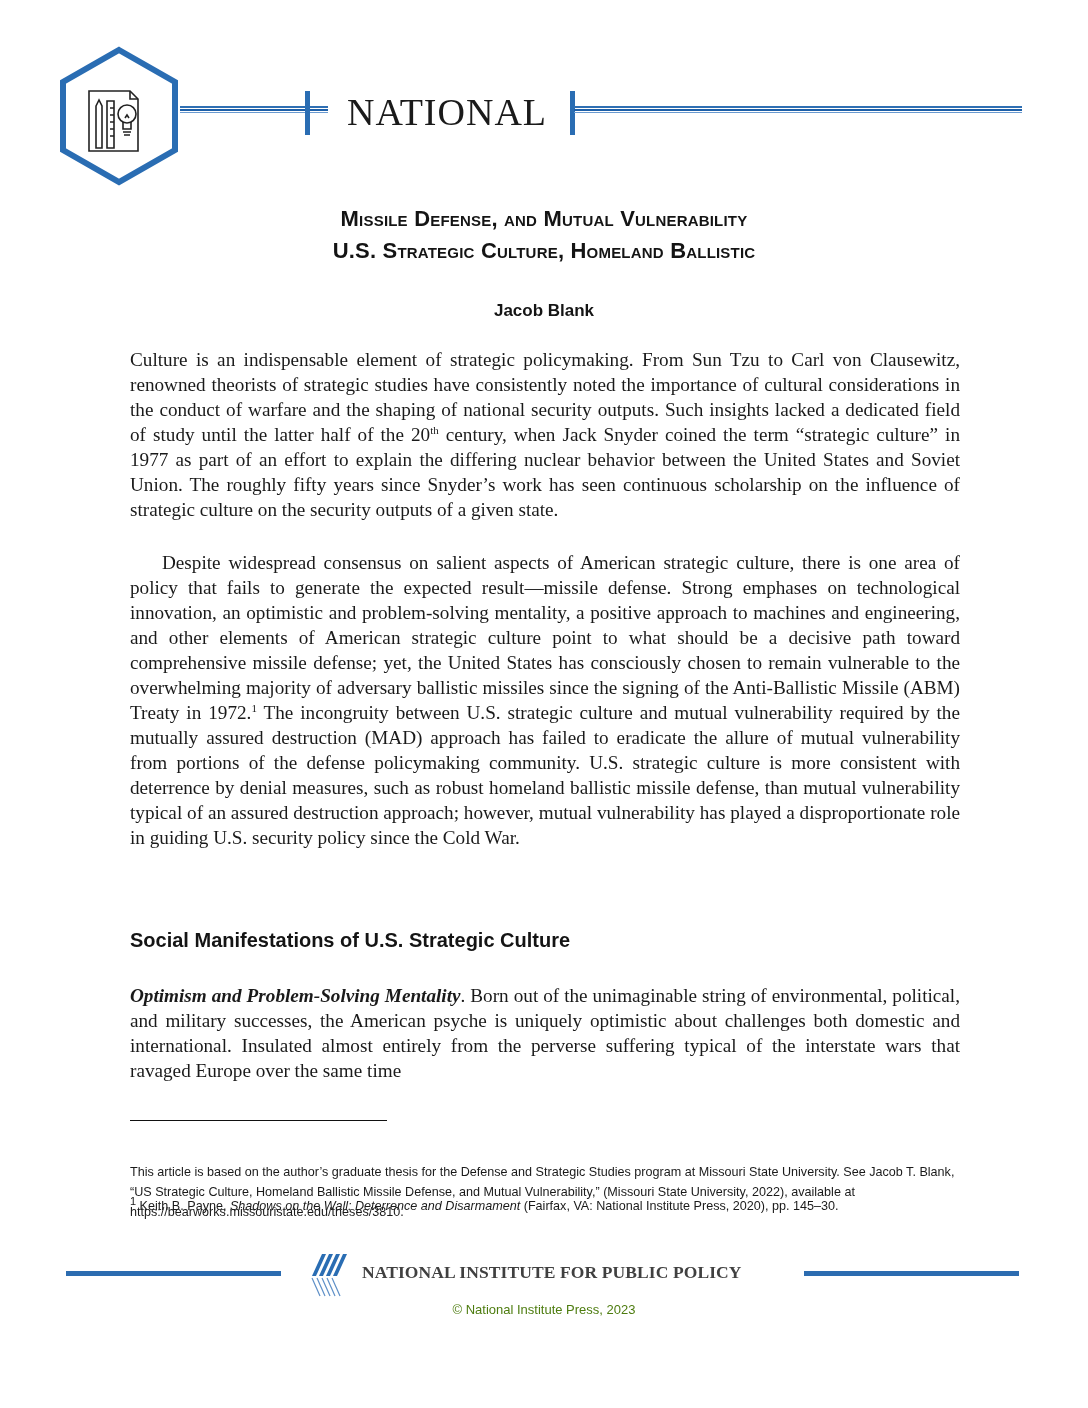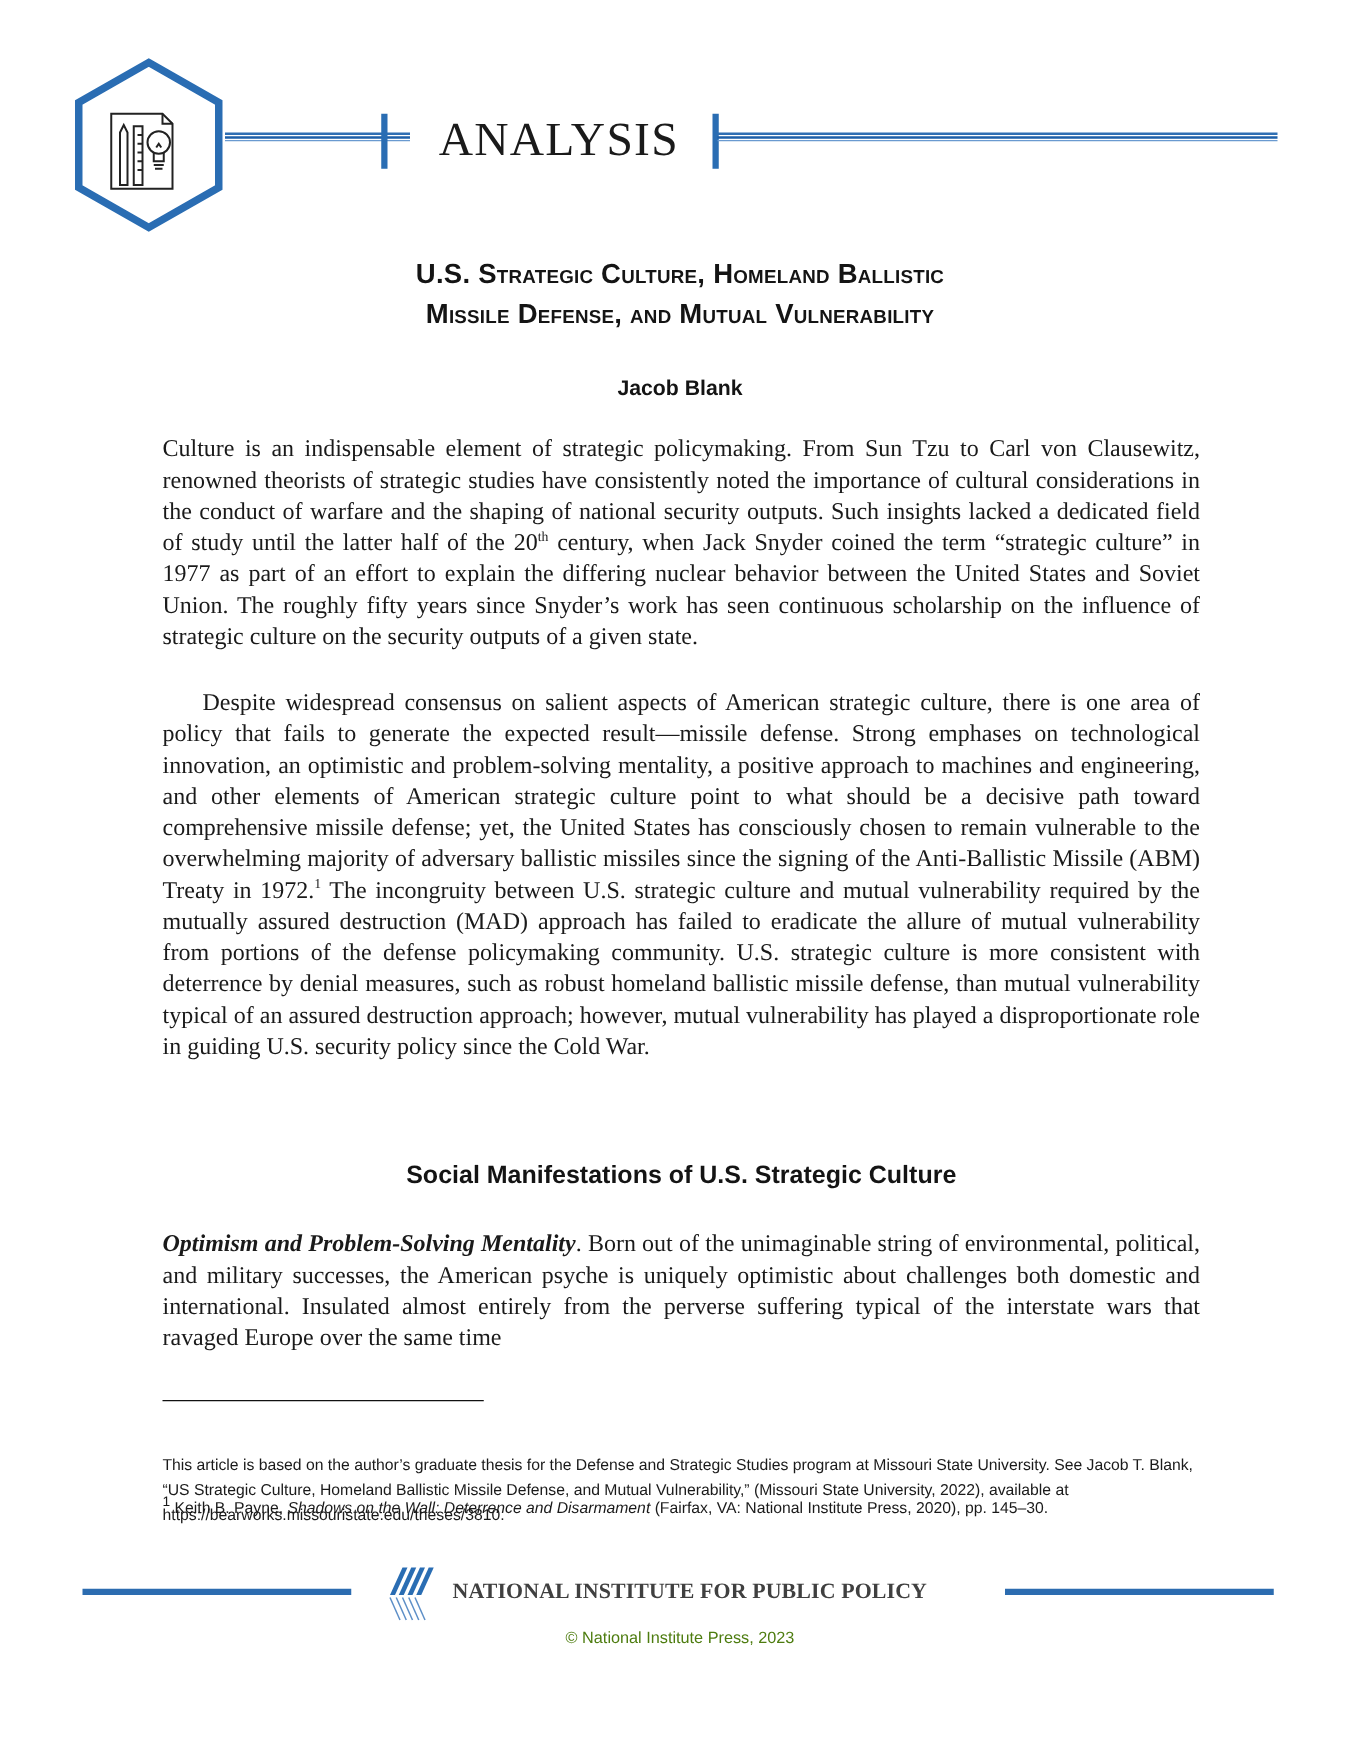--- a/index.html
+++ b/index.html
@@ -15,21 +15,21 @@
     .vbar.l { left: 305px; top: 91px; }
     .vbar.r { left: 570px; top: 91px; }
     .brand-label { position: absolute; left: 330px; top: 90px; width: 234px; text-align: center; font-family: "Liberation Serif", serif; font-size: 38px; letter-spacing: 1px; color: #1a1a1a; }
 
     .title { position: absolute; left: 100px; top: 203px; width: 888px; text-align: center; font-family: "Liberation Sans", sans-serif; font-weight: bold; font-size: 22px; line-height: 32px; color: #141414; font-variant: small-caps; letter-spacing: 0.2px; }
     .author { position: absolute; left: 100px; top: 301px; width: 888px; text-align: center; font-family: "Liberation Sans", sans-serif; font-weight: bold; font-size: 17px; color: #141414; }
 
     .body-text { position: absolute; left: 130px; width: 830px; font-family: "Liberation Serif", serif; font-size: 19.2px; line-height: 25px; text-align: justify; color: #1a1a1a; }
     .p1 { top: 347px; }
     .p2 { top: 550px; text-indent: 32px; }
-    .section-heading { position: absolute; left: 130px; top: 929px; width: 830px; text-align: center; font-family: "Liberation Sans", sans-serif; font-weight: bold; font-size: 20px; color: #141414; }
+    .section-heading { position: absolute; left: 130px; top: 929px; width: 830px; font-family: "Liberation Sans", sans-serif; font-weight: bold; font-size: 20px; color: #141414; }
     .p3 { top: 983px; }
     .p3 .lead { font-weight: bold; font-style: italic; }
     sup { font-size: 11px; line-height: 0; vertical-align: super; }
 
     .fn-rule { position: absolute; left: 130px; top: 1120px; width: 257px; height: 1px; background: #111; }
     .footnote { position: absolute; left: 130px; width: 830px; font-family: "Liberation Sans", sans-serif; font-size: 12.6px; line-height: 20px; color: #1a1a1a; }
     .fn0 { top: 1130px; margin-top: 32px; }
     .fn1 { top: 1196px; }
     .fn1 i { font-style: italic; }
 
@@ -54,32 +54,32 @@
       <circle cx="69" cy="68" r="9"></circle>
       <path d="M65 76 L65 83 L73 83 L73 76 M65 86 L73 86 M66 89 L72 89 M67 72 L69 69 L71 72"></path>
     </g>
   </svg>
   <div class="hline-left">
     <div class="dbl a"></div>
       <div class="dbl b"></div>
       <div class="dbl c"></div>
   </div>
   <div class="vbar l"></div>
-  <div class="brand-label">ANALYSIS</div>
+  <div class="brand-label">NATIONAL</div>
   <div class="vbar r"></div>
   <div class="hline-right">
     <div class="dbl a"></div>
       <div class="dbl b"></div>
       <div class="dbl c"></div>
   </div>
 </div>
 
 <div class="title">
+  <div>Missile Defense, and Mutual Vulnerability</div>
   <div>U.S. Strategic Culture, Homeland Ballistic</div>
-  <div>Missile Defense, and Mutual Vulnerability</div>
 </div>
 <div class="author">Jacob Blank</div>
 
 <div class="body-text p1"><span>Culture is an indispensable element of strategic policymaking.  From Sun Tzu to Carl von Clausewitz, renowned theorists of strategic studies have consistently noted the importance of cultural considerations in the conduct of warfare and the shaping of national security outputs.  Such insights lacked a dedicated field of study until the latter half of the 20</span><sup>th</sup><span> century, when Jack Snyder coined the term “strategic culture” in 1977 as part of an effort to explain the differing nuclear behavior between the United States and Soviet Union.  The roughly fifty years since Snyder’s work has seen continuous scholarship on the influence of strategic culture on the security outputs of a given state.</span></div>
 
 <div class="body-text p2"><span>Despite widespread consensus on salient aspects of American strategic culture, there is one area of policy that fails to generate the expected result—missile defense.  Strong emphases on technological innovation, an optimistic and problem-solving mentality, a positive approach to machines and engineering, and other elements of American strategic culture point to what should be a decisive path toward comprehensive missile defense; yet, the United States has consciously chosen to remain vulnerable to the overwhelming majority of adversary ballistic missiles since the signing of the Anti-Ballistic Missile (ABM) Treaty in 1972.</span><sup>1</sup><span>  The incongruity between U.S. strategic culture and mutual vulnerability required by the mutually assured destruction (MAD) approach has failed to eradicate the allure of mutual vulnerability from portions of the defense policymaking community.   U.S. strategic culture is more consistent with deterrence by denial measures, such as robust homeland ballistic missile defense, than mutual vulnerability typical of an assured destruction approach; however, mutual vulnerability has played a disproportionate role in guiding U.S. security policy since the Cold War.</span></div>
 
 <div class="section-heading">Social Manifestations of U.S. Strategic Culture</div>
 
 <div class="body-text p3"><span class="lead">Optimism and Problem-Solving Mentality</span><span>.  Born out of the unimaginable string of environmental, political, and military successes, the American psyche is uniquely optimistic about challenges both domestic and international.  Insulated almost entirely from the perverse suffering typical of the interstate wars that ravaged Europe over the same time</span></div>

